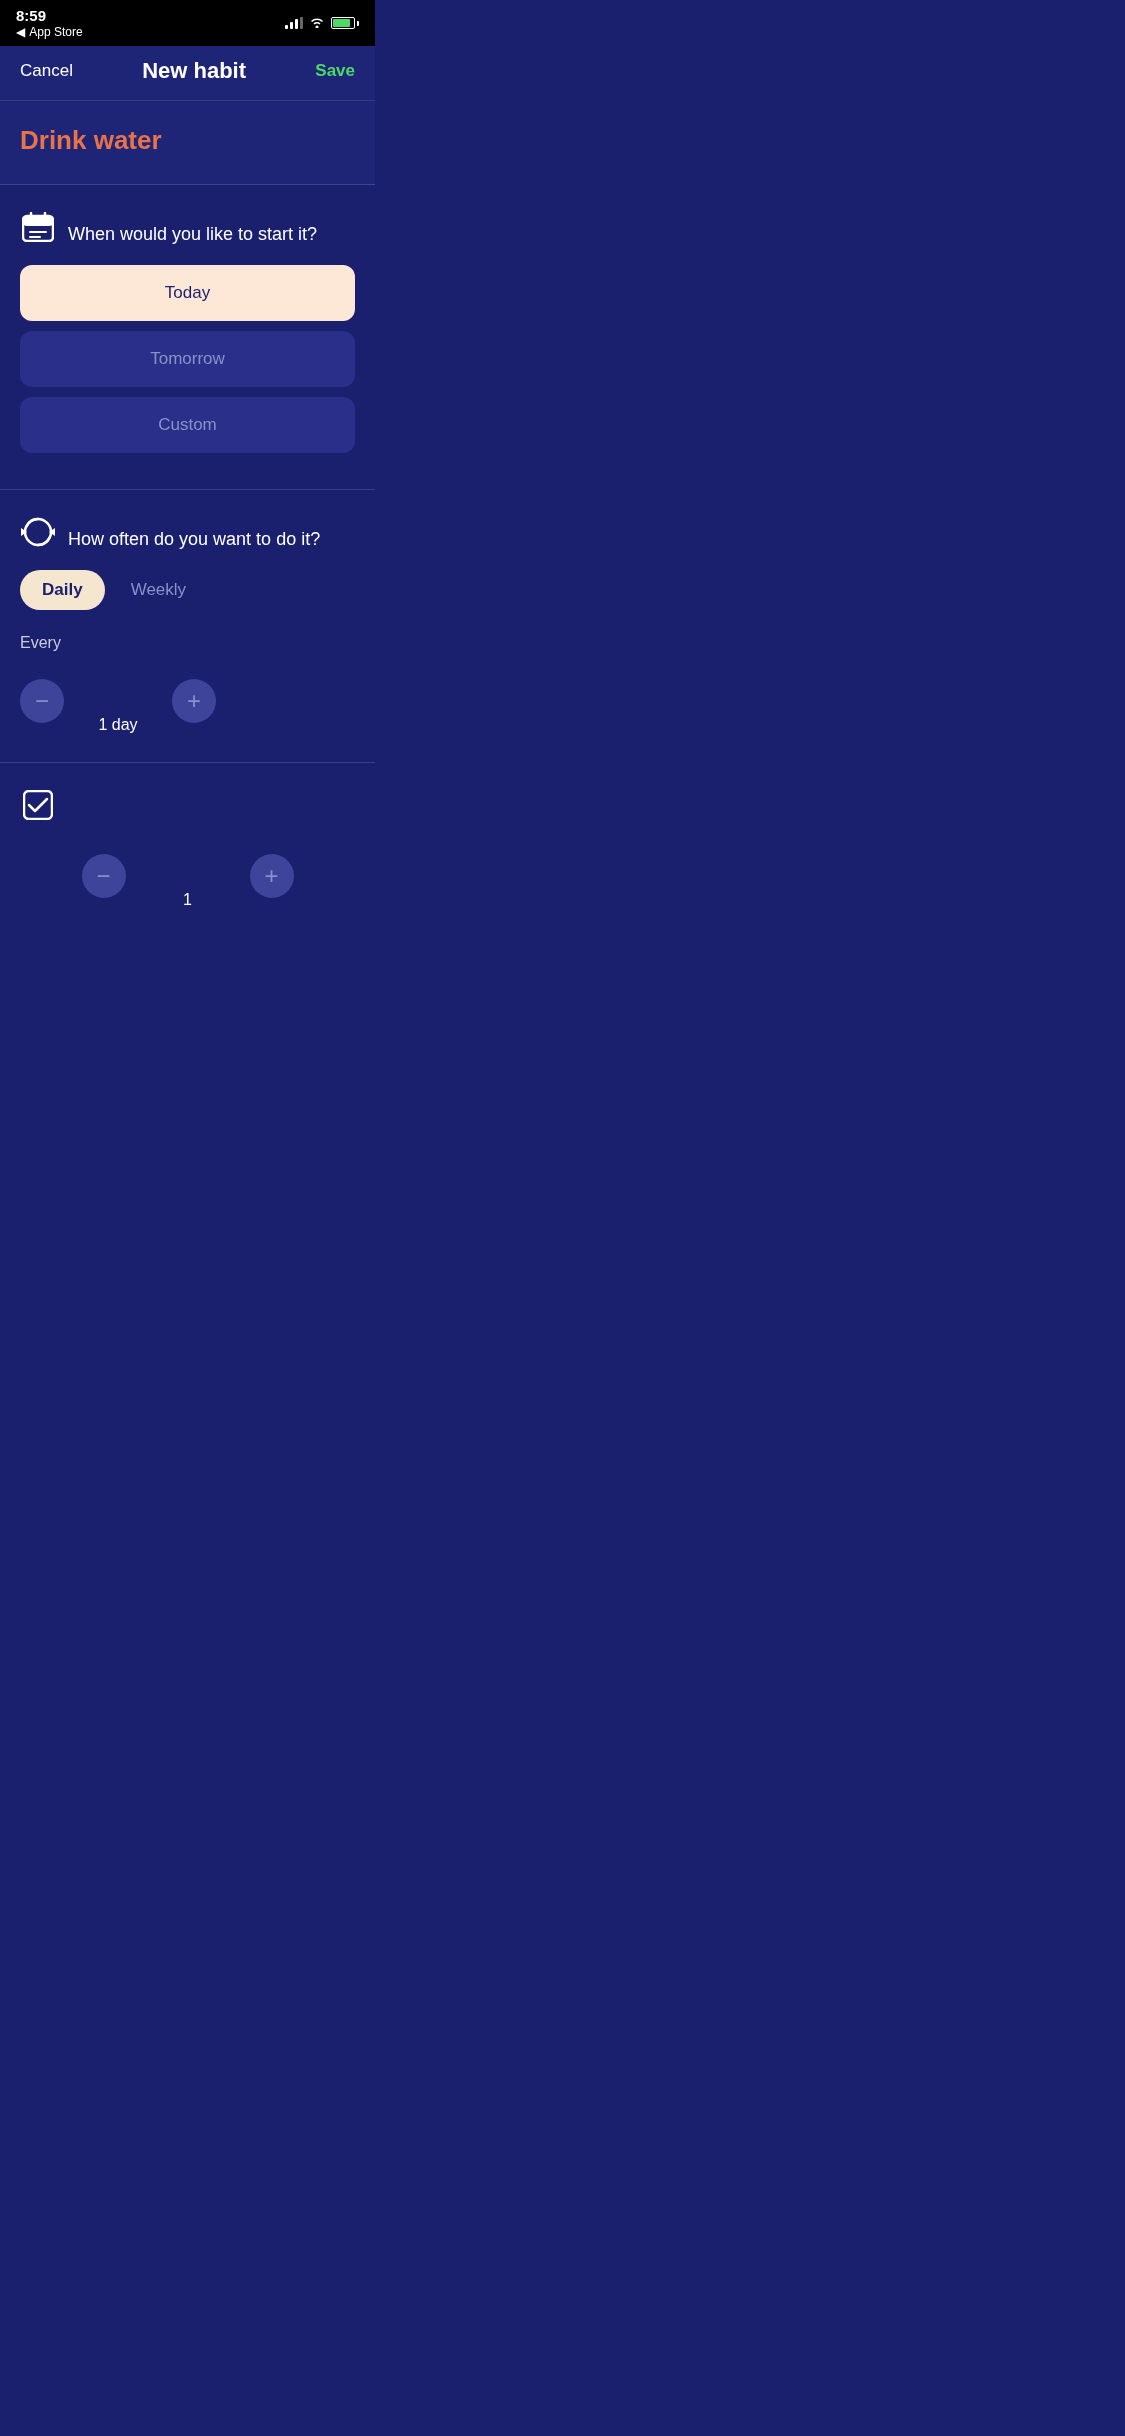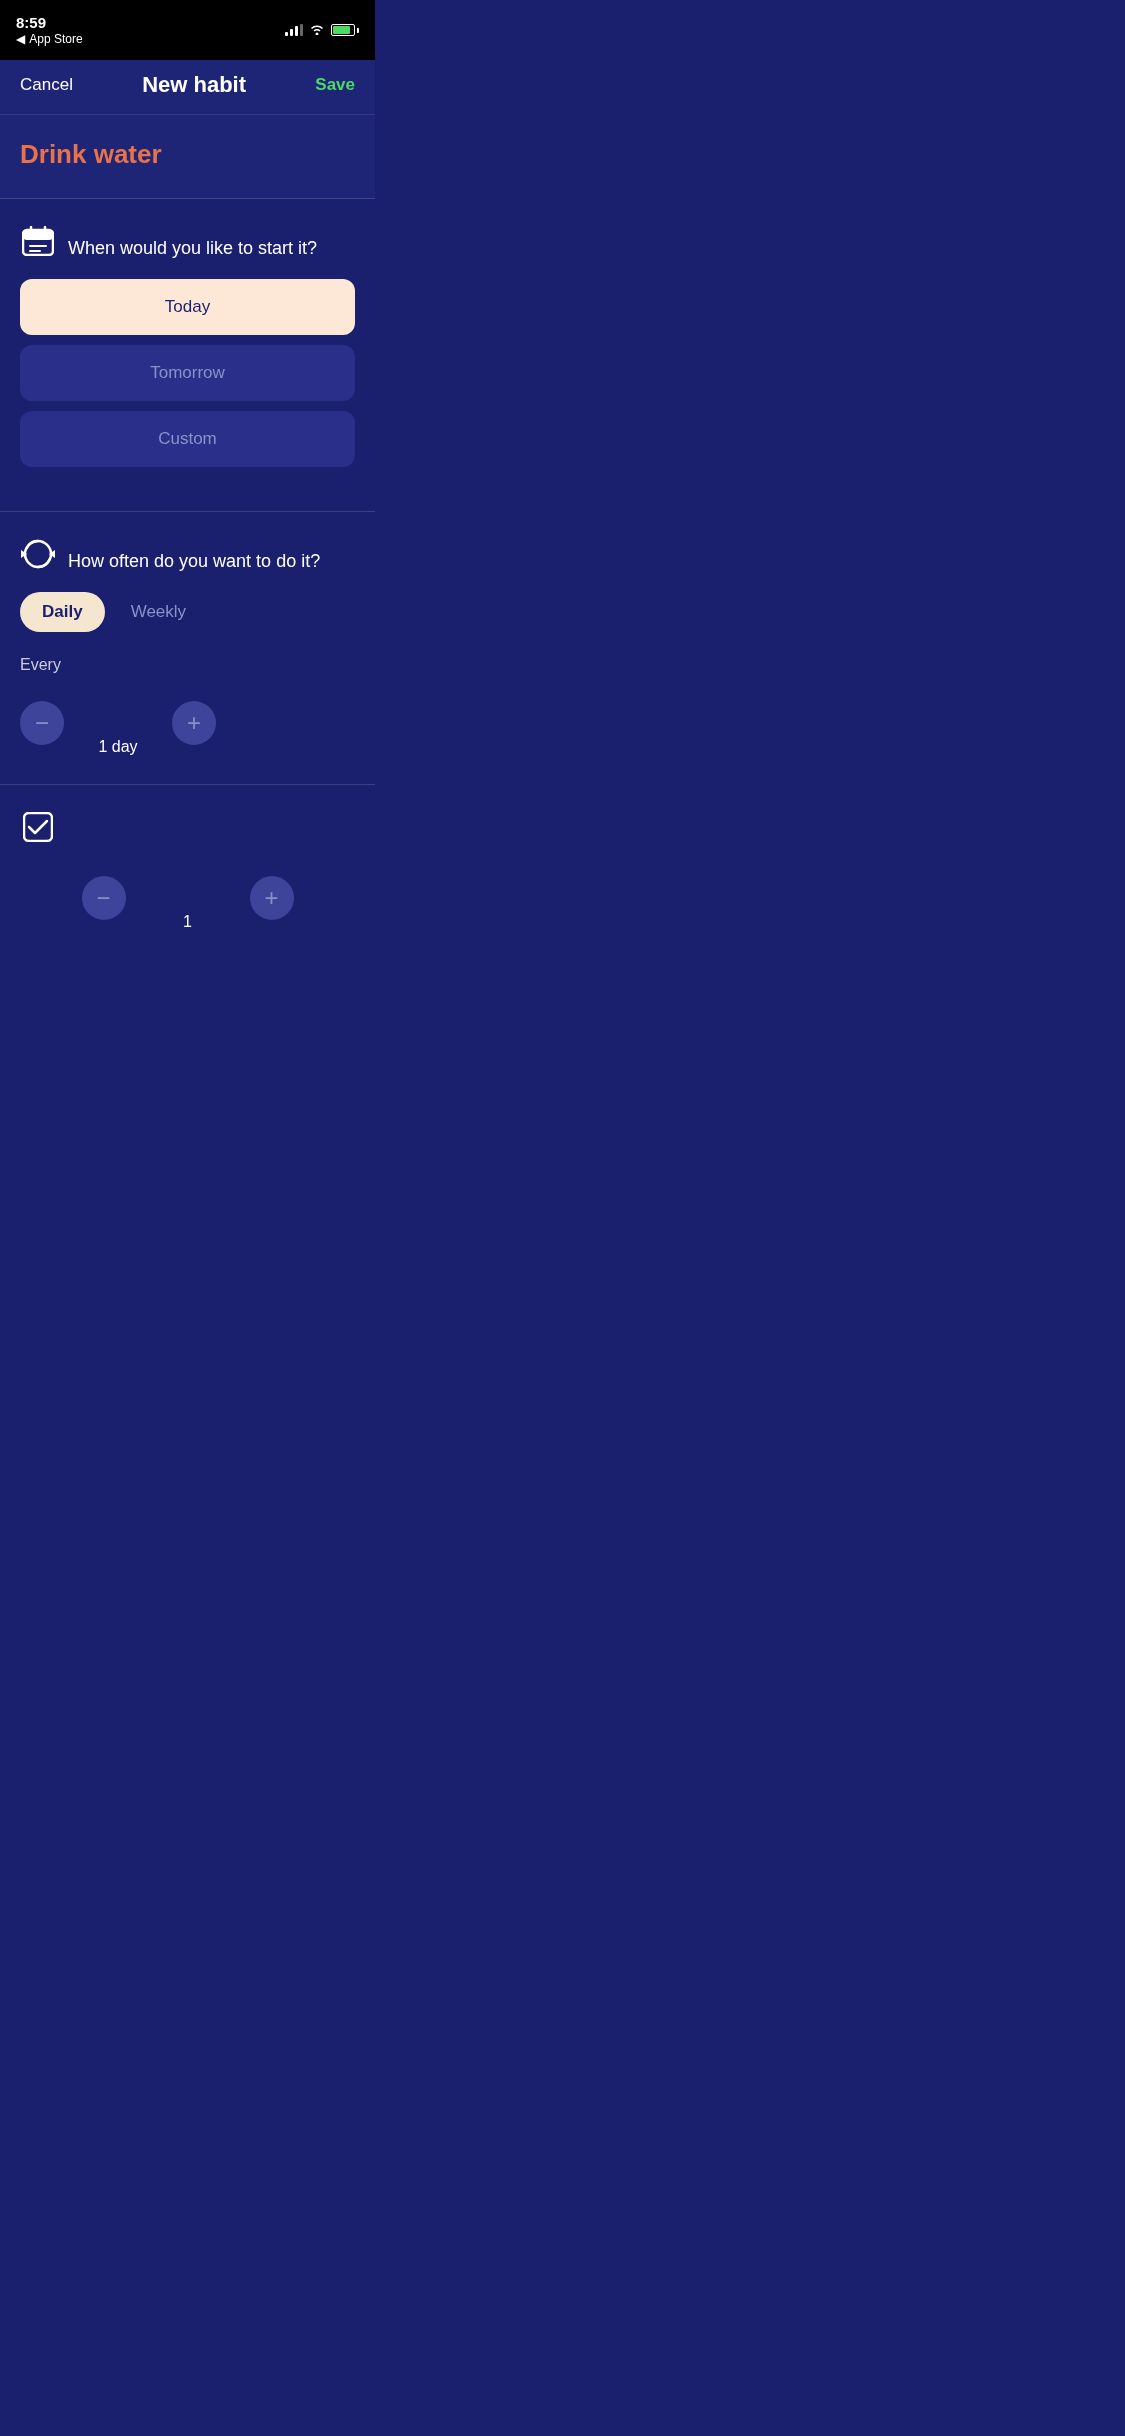--- a/index.html
+++ b/index.html
@@ -10,21 +10,21 @@
       min-height: 812px;
       background-color: #1a1f6e;
       font-family: -apple-system, BlinkMacSystemFont, 'SF Pro Display', 'Helvetica Neue', sans-serif;
       color: #ffffff;
       overflow-x: hidden;
     }
 
     
     .status-bar {
       background-color: #000000;
-      height: 60px;
+      height: 46px;
       display: flex;
       align-items: center;
       justify-content: space-between;
       padding: 0 16px;
       position: relative;
     }
     .status-bar-left {
       display: flex;
       flex-direction: column;
       align-items: flex-start;
@@ -320,21 +320,21 @@
         <line x1="8" y1="20" x2="24" y2="20" stroke="white" stroke-width="2" stroke-linecap="round"></line>
         <line x1="8" y1="25" x2="18" y2="25" stroke="white" stroke-width="2" stroke-linecap="round"></line>
         <line x1="9" y1="1" x2="9" y2="7" stroke="white" stroke-width="2.5" stroke-linecap="round"></line>
         <line x1="23" y1="1" x2="23" y2="7" stroke="white" stroke-width="2.5" stroke-linecap="round"></line>
       </svg>
     </div>
     <span class="section-question-text">When would you like to start it?</span>
   </div>
   <button class="option-button option-today">Today</button>
   <button class="option-button option-tomorrow">Tomorrow</button>
-  <button class="option-button option-custom" style="margin-bottom:16px">Custom</button>
+  <button class="option-button option-custom" style="margin-bottom:8px">Custom</button>
 </div>
 
 <div class="frequency-section">
   <div class="section-question">
     <div class="section-icon">
       <svg width="34" height="34" viewBox="0 0 34 34" fill="none">
         <path d="M17 4C10 4 4 10 4 17c0 7 6 13 13 13 5 0 9.5-3 11.5-7.5" stroke="white" stroke-width="2.5" stroke-linecap="round" fill="none"></path>
         <path d="M17 30c7 0 13-6 13-13 0-7-6-13-13-13-5 0-9.5 3-11.5 7.5" stroke="white" stroke-width="2.5" stroke-linecap="round" fill="none"></path>
         <polygon points="28,17 34,13 34,21" fill="white"></polygon>
         <polygon points="6,17 0,13 0,21" fill="white"></polygon>

